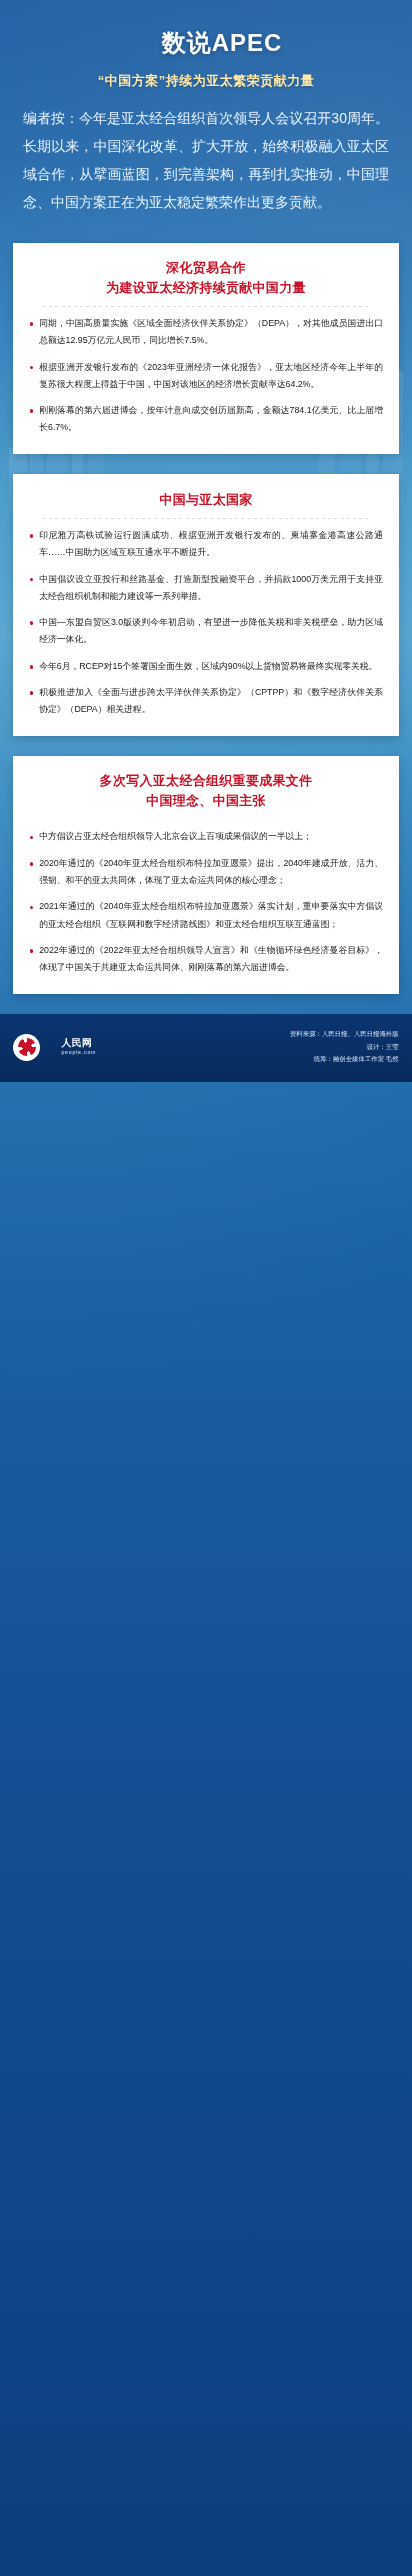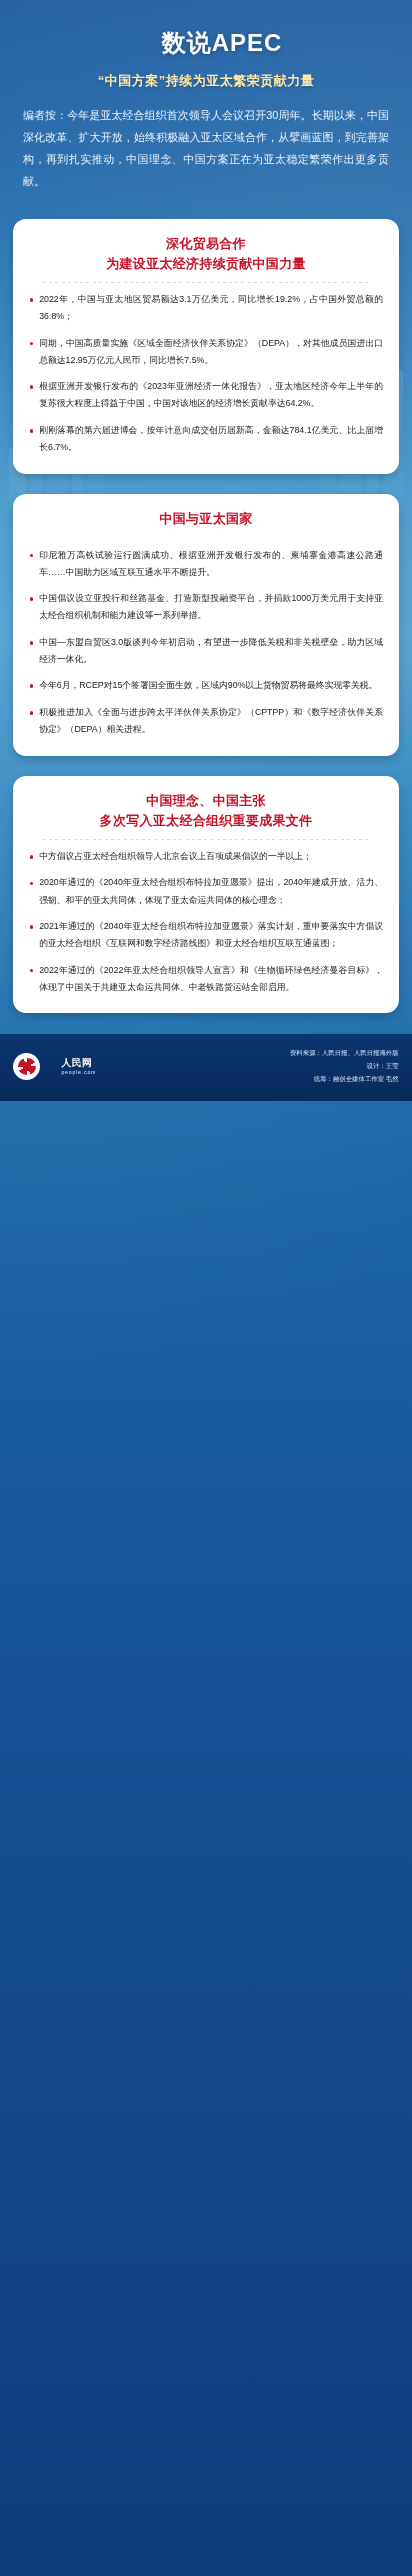--- a/index.html
+++ b/index.html
@@ -64,33 +64,33 @@
   .subtitle {
     margin-top: 13.4px;
     font-size: 13px;
     font-weight: bold;
     color: #ffe9a8;
     letter-spacing: 0.5px;
     text-shadow: 0 1px 3.1px rgba(0,0,0,0.25);
   }
   .lede {
     margin: 13.4px 23px 0;
-    font-size: 11px;
+    font-size: 14px;
     line-height: 2.0;
     color: #eaf4ff;
     text-align: justify;
     text-justify: inter-ideograph;
   }
 
   
   .card {
     position: relative;
     margin: 17.5px 13.4px 0;
     background: #ffffff;
-    border-radius: 13px;
+    border-radius: 0;
     box-shadow: 0 3.1px 9.3px rgba(0,0,0,0.18);
     padding: 15.5px 15.5px 17.5px;
   }
   .card + .card { margin-top: 20px; }
   .card-title {
     text-align: center;
     font-size: 13px;
     font-weight: bold;
     color: #c8122a;
     line-height: 1.5;
@@ -194,21 +194,20 @@
     <div class="lede">编者按：今年是亚太经合组织首次领导人会议召开30周年。长期以来，中国深化改革、扩大开放，始终积极融入亚太区域合作，从擘画蓝图，到完善架构，再到扎实推动，中国理念、中国方案正在为亚太稳定繁荣作出更多贡献。</div>
   </div>
 
   <section class="card">
     <div class="card-title">
       <span class="ln">深化贸易合作</span>
       <span class="ln">为建设亚太经济持续贡献中国力量</span>
     </div>
     <div class="card-rule"></div>
     <div class="bullets">
-      <p class="bullet">2022年，中国与亚太地区贸易额达3.1万亿美元，同比增长19.2%，占中国外贸总额的36.8%；</p>
       <p class="bullet">同期，中国高质量实施《区域全面经济伙伴关系协定》（DEPA），对其他成员国进出口总额达12.95万亿元人民币，同比增长7.5%。</p>
       <p class="bullet">根据亚洲开发银行发布的《2023年亚洲经济一体化报告》，亚太地区经济今年上半年的复苏很大程度上得益于中国，中国对该地区的经济增长贡献率达64.2%。</p>
       <p class="bullet">刚刚落幕的第六届进博会，按年计意向成交创历届新高，金额达784.1亿美元、比上届增长6.7%。</p>
     </div>
   </section>
 
   <section class="card">
     <div class="card-title">
       <span class="ln">中国与亚太国家</span>
     </div>
@@ -217,29 +216,29 @@
       <p class="bullet">印尼雅万高铁试验运行圆满成功、根据亚洲开发银行发布的、柬埔寨金港高速公路通车……中国助力区域互联互通水平不断提升。</p>
       <p class="bullet">中国倡议设立亚投行和丝路基金、打造新型投融资平台，并捐款1000万美元用于支持亚太经合组织机制和能力建设等一系列举措。</p>
       <p class="bullet">中国—东盟自贸区3.0版谈判今年初启动，有望进一步降低关税和非关税壁垒，助力区域经济一体化。</p>
       <p class="bullet">今年6月，RCEP对15个签署国全面生效，区域内90%以上货物贸易将最终实现零关税。</p>
       <p class="bullet">积极推进加入《全面与进步跨太平洋伙伴关系协定》（CPTPP）和《数字经济伙伴关系协定》（DEPA）相关进程。</p>
     </div>
   </section>
 
   <section class="card">
     <div class="card-title">
+      <span class="ln">多次写入亚太经合组织重要成果文件</span>
       <span class="ln">中国理念、中国主张</span>
-      <span class="ln">多次写入亚太经合组织重要成果文件</span>
     </div>
     <div class="card-rule"></div>
     <div class="bullets">
       <p class="bullet">中方倡议占亚太经合组织领导人北京会议上百项成果倡议的一半以上；</p>
       <p class="bullet">2020年通过的《2040年亚太经合组织布特拉加亚愿景》提出，2040年建成开放、活力、强韧、和平的亚太共同体，体现了亚太命运共同体的核心理念；</p>
       <p class="bullet">2021年通过的《2040年亚太经合组织布特拉加亚愿景》落实计划，重申要落实中方倡议的亚太经合组织《互联网和数字经济路线图》和亚太经合组织互联互通蓝图；</p>
-      <p class="bullet">2022年通过的《2022年亚太经合组织领导人宣言》和《生物循环绿色经济曼谷目标》，体现了中国关于共建亚太命运共同体、中老铁路货运站全部启用。</p>
+      <p class="bullet">2022年通过的《2022年亚太经合组织领导人宣言》和《生物循环绿色经济曼谷目标》，体现了中国关于共建亚太命运共同体、刚刚落幕的第六届进博会。</p>
     </div>
   </section>
 
   <div class="footer">
     <div class="logo">
       <div class="logo-mark"></div>
       <div class="logo-text">
         <div class="logo-cn">人民网</div>
         <div class="logo-en">people.com</div>
       </div>

